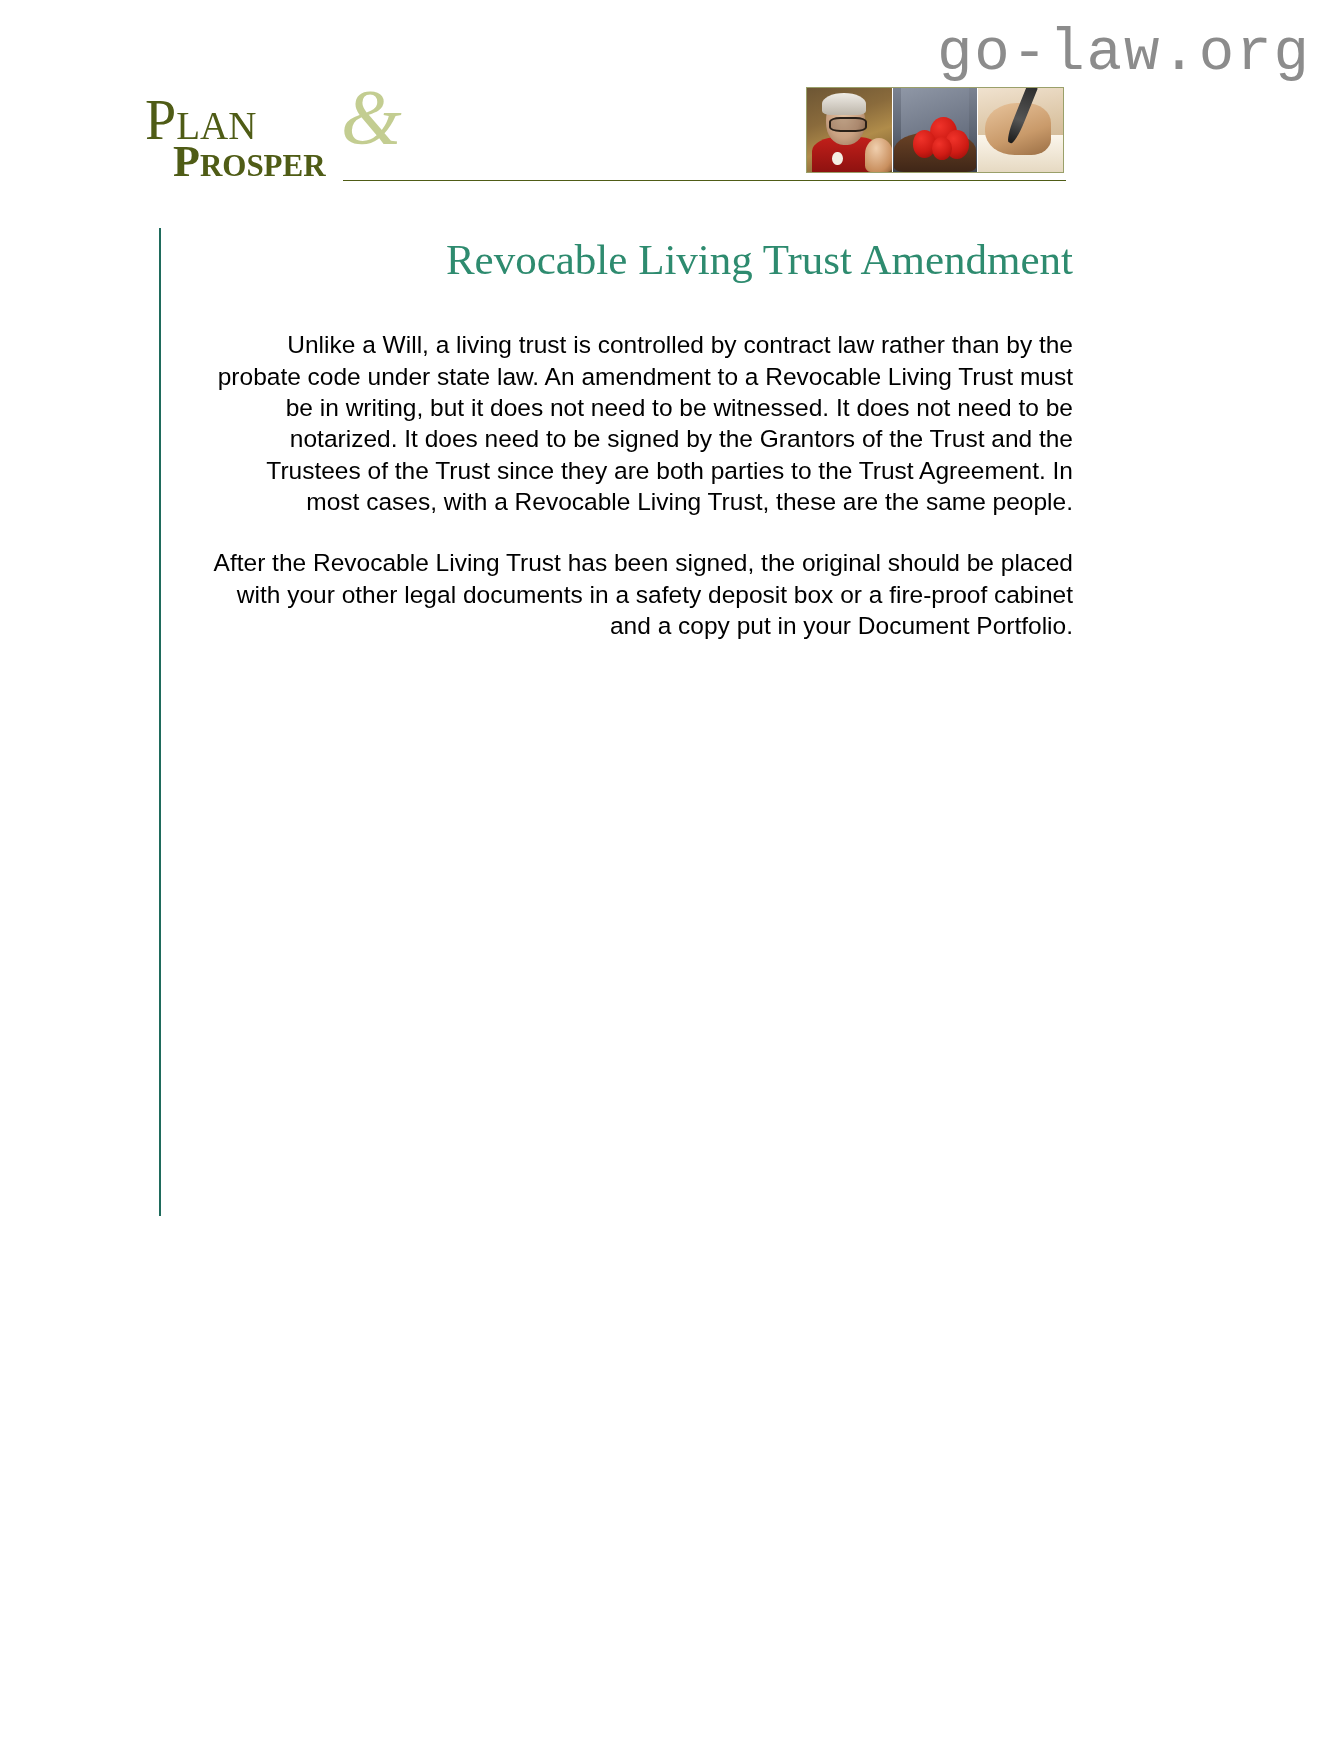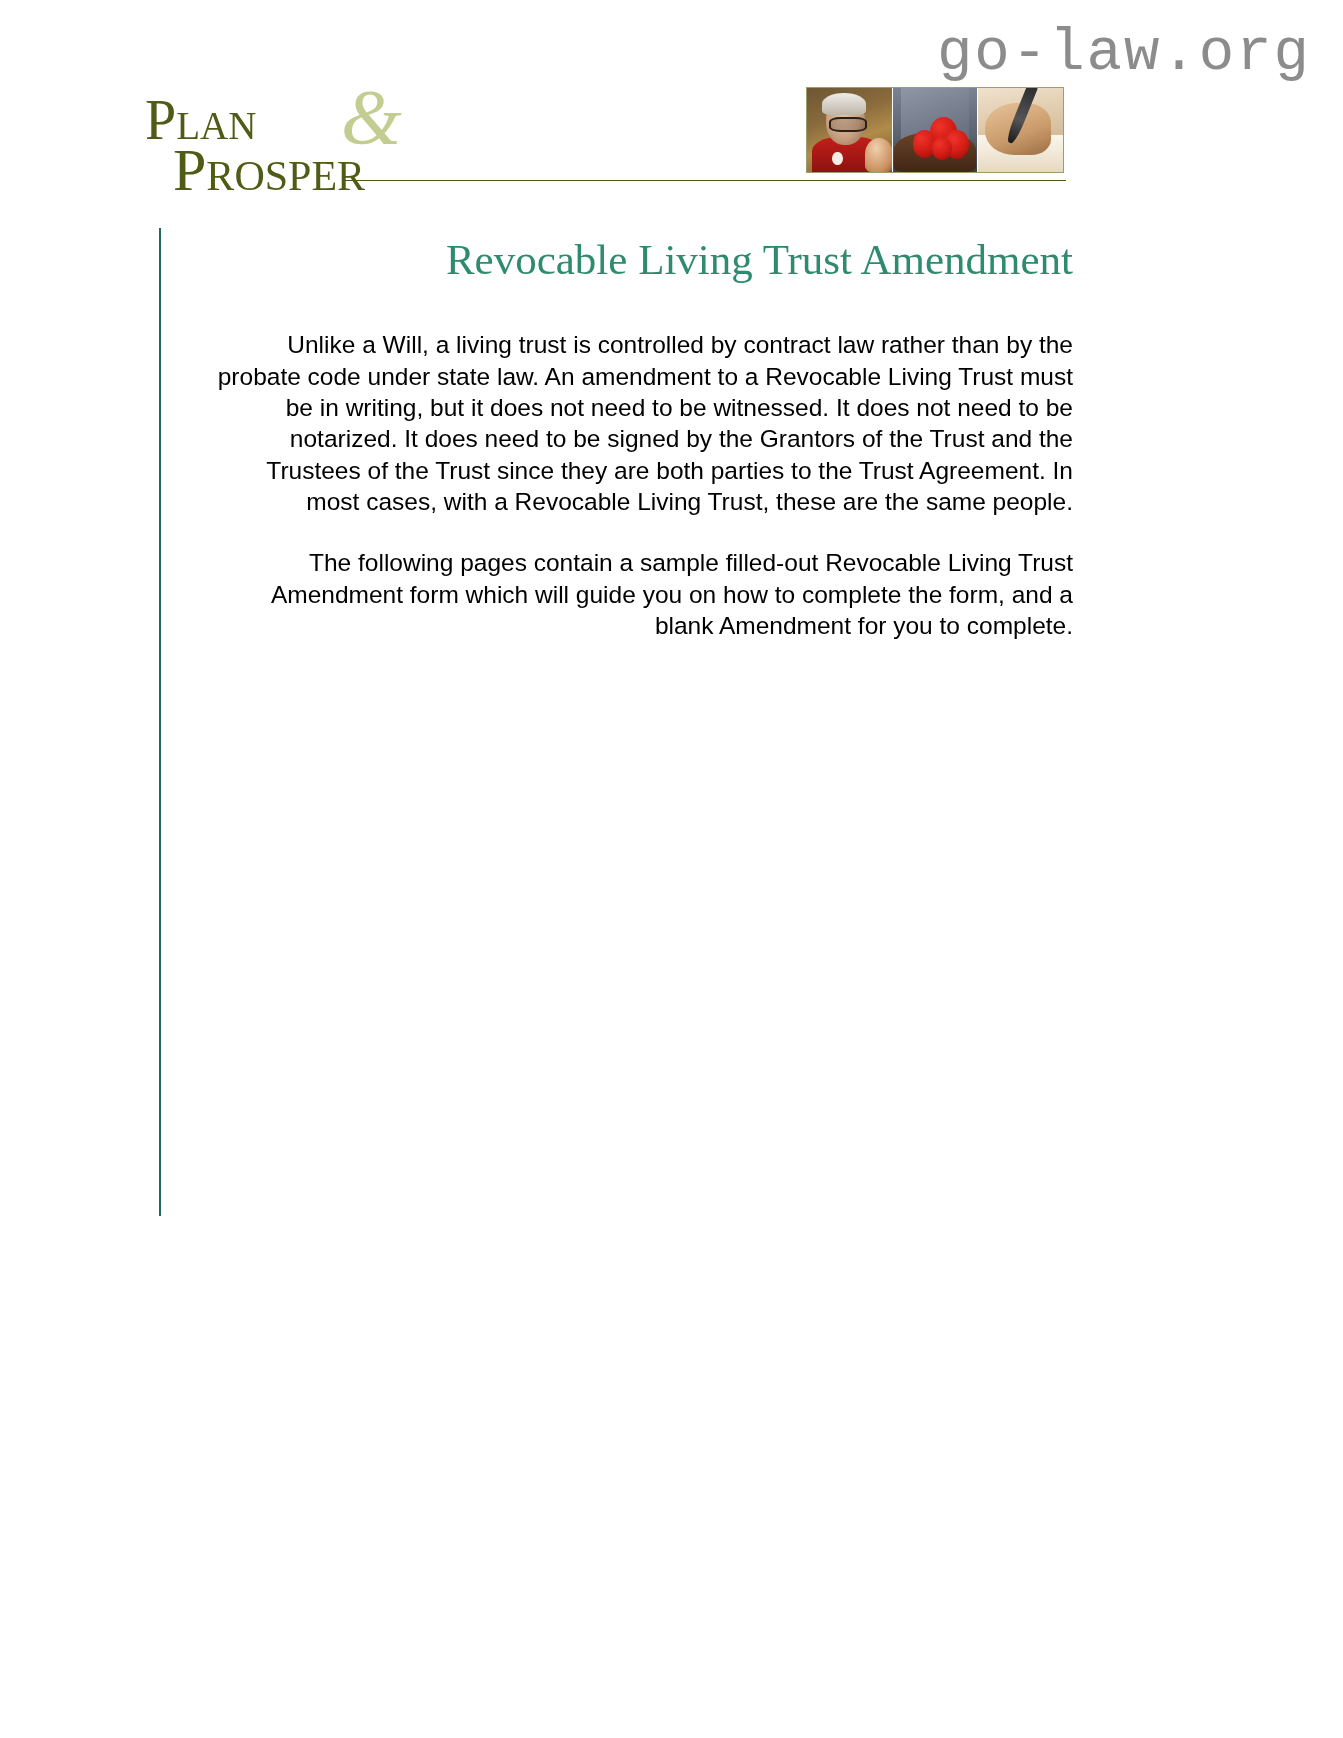--- a/index.html
+++ b/index.html
@@ -61,26 +61,26 @@
     font-size: 78px;
     line-height: 1;
     color: #c3cd91;
     font-style: italic;
   }
   .logo-line2 {
     position: absolute;
     left: 28px;
     top: 48px;
     font-family: "Liberation Serif", serif;
-    font-size: 60px;
+    font-size: 44px;
     line-height: 1;
     color: #4f5c16;
     white-space: nowrap;
     font-variant: small-caps;
-    font-weight: 400;
+    font-weight: 700;
   }
   .logo-rule {
     position: absolute;
     left: 343px;
     top: 180px;
     width: 723px;
     height: 1px;
     background: #4f5c16;
   }
 
@@ -259,16 +259,16 @@
       <div class="pen"></div>
     </div>
   </div>
 
   <div class="content-rule"></div>
 
   <div class="content">
     <h1 class="doc-title">Revocable Living Trust Amendment</h1>
 
     <p class="para">Unlike a Will, a living trust is controlled by contract law rather than by the probate code under state law. An amendment to a Revocable Living Trust must be in writing, but it does not need to be witnessed. It does not need to be notarized. It does need to be signed by the Grantors of the Trust and the Trustees of the Trust since they are both parties to the Trust Agreement. In most cases, with a Revocable Living Trust, these are the same people.</p>
-    <p class="para">The following pages contain a sample filled-out Revocable Living Trust Amendment form which will guide you on how to complete the form, and a blank Amendment for you to complete.</p>
+    <p class="para">After the Revocable Living Trust has been signed, the original should be placed with your other legal documents in a safety deposit box or a fire-proof cabinet and a copy put in your Document Portfolio.</p>
   </div>
 
 </div>
 
 </body></html>

